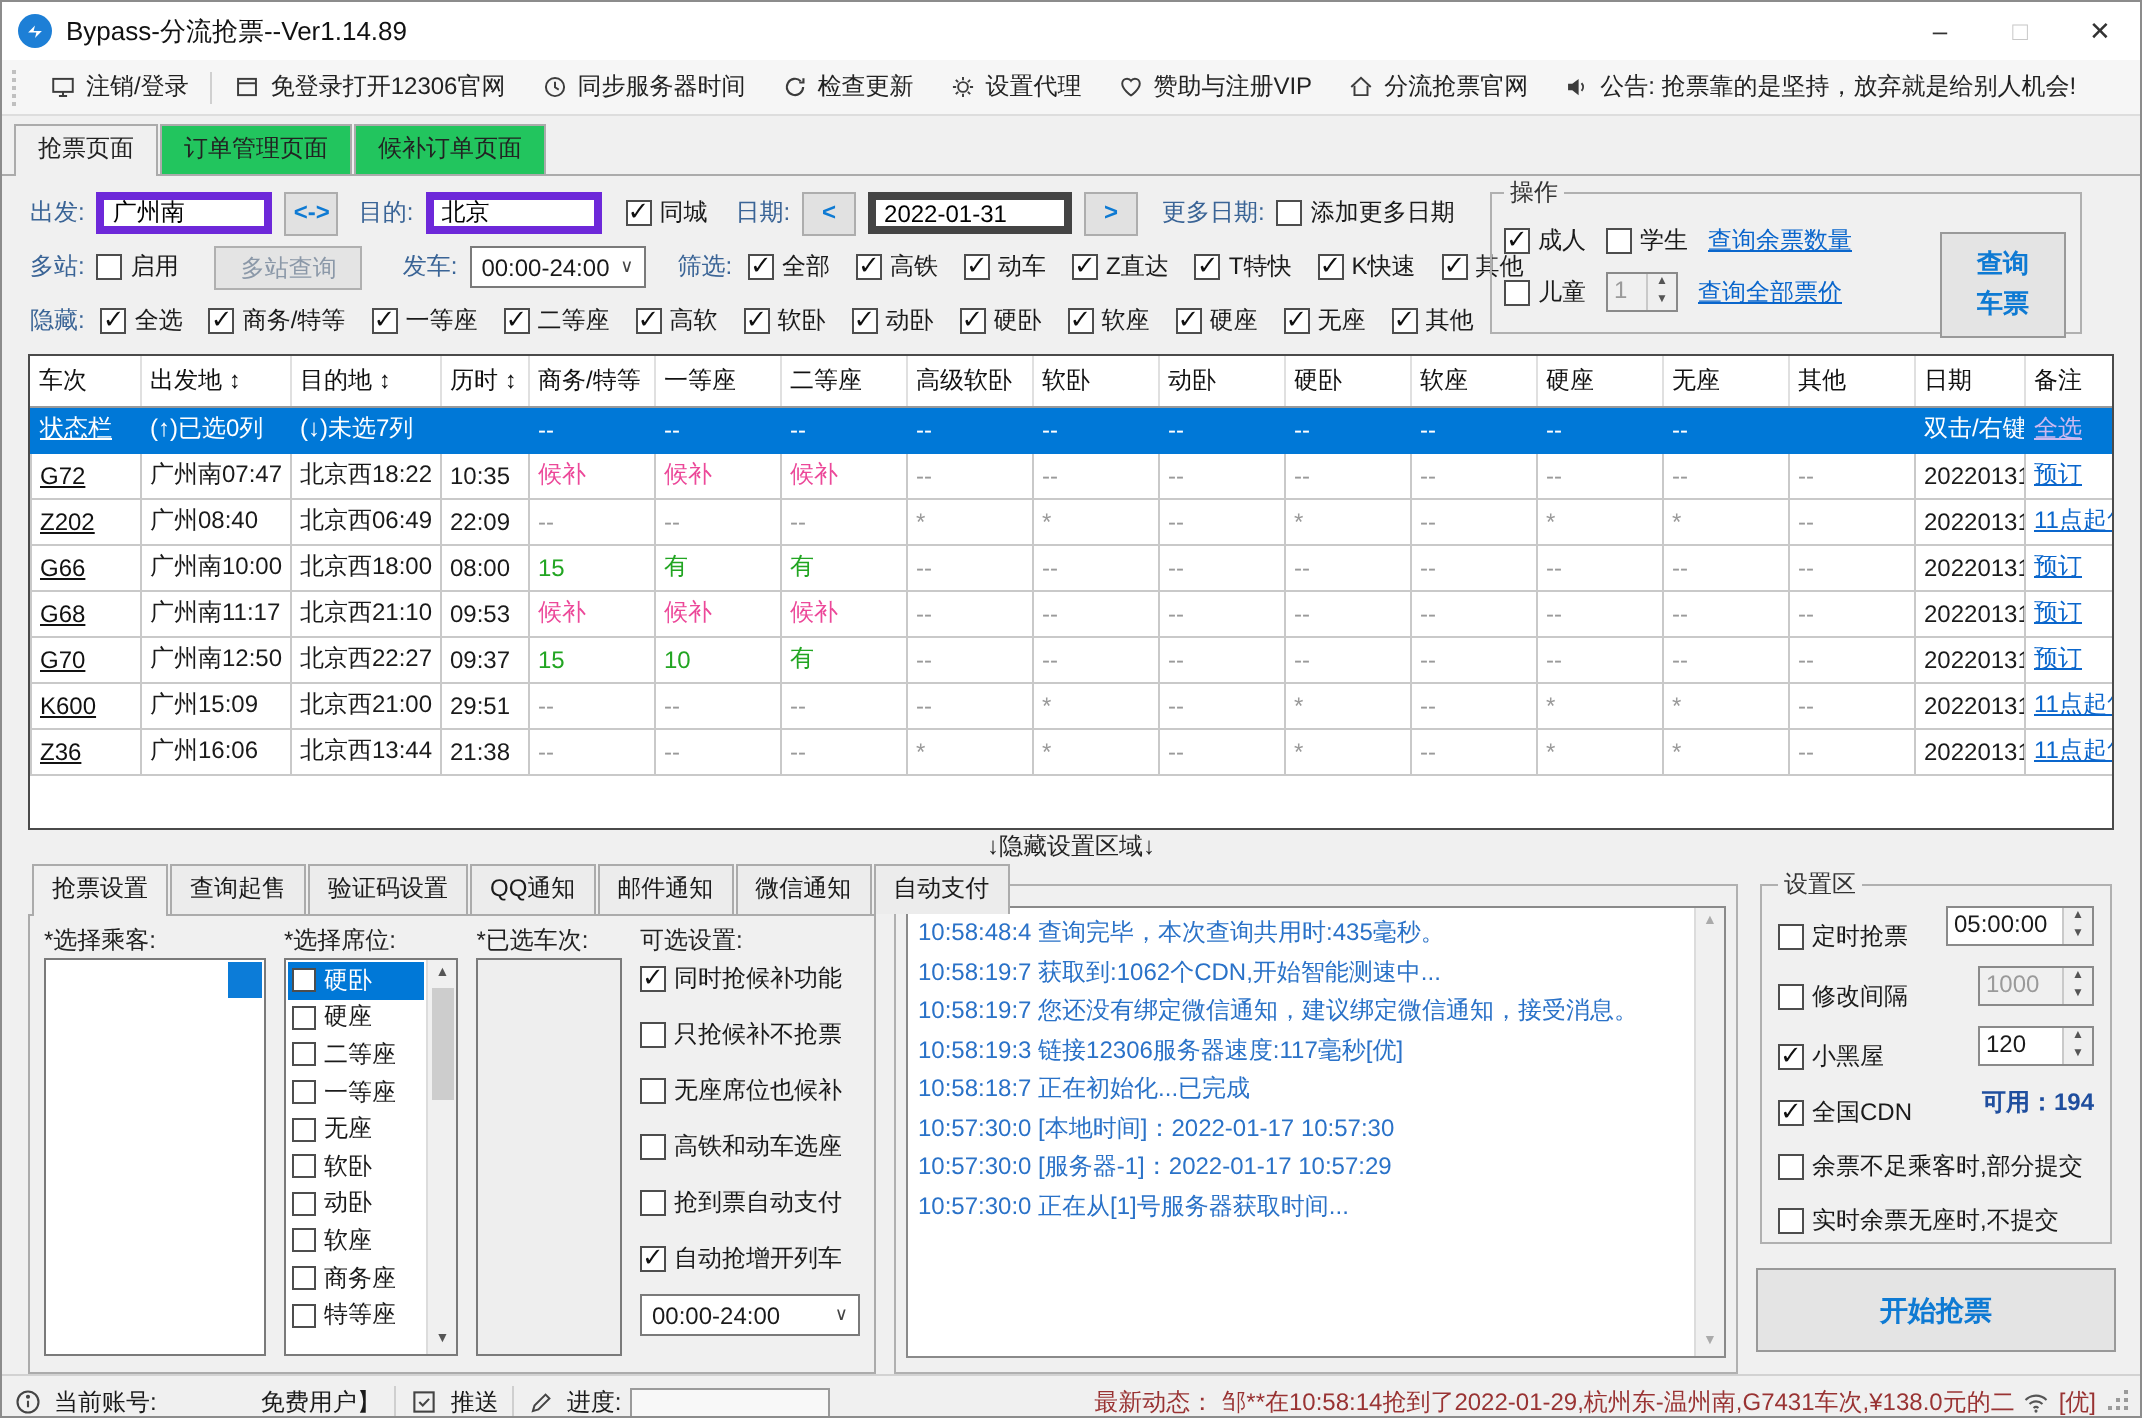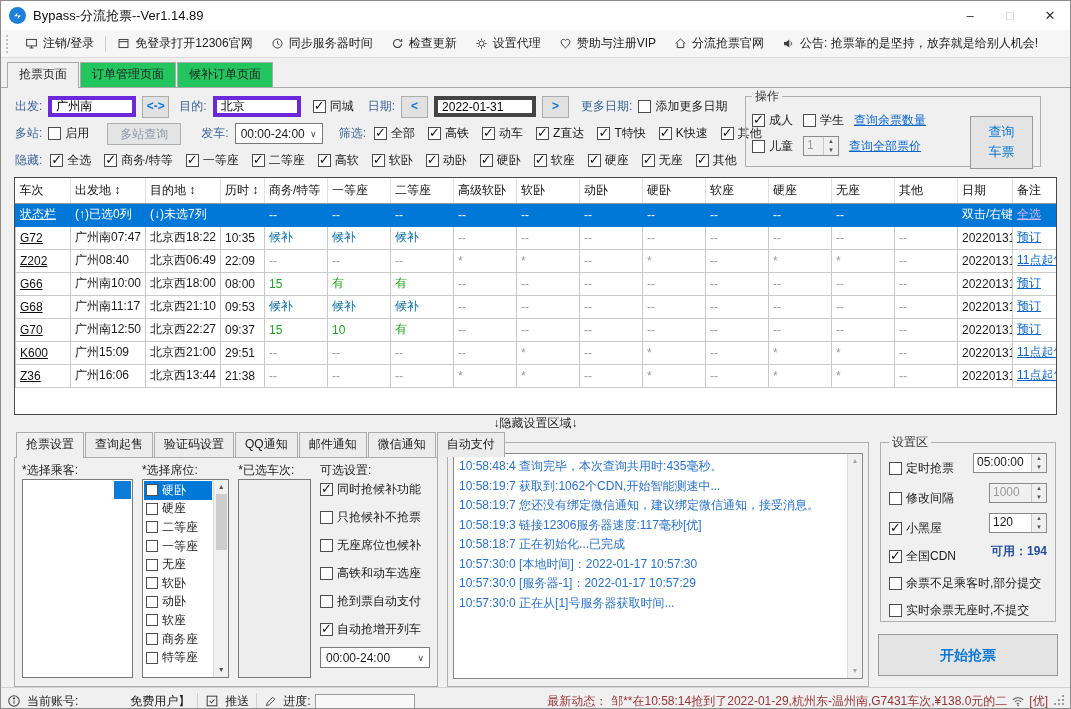--- a/index.html
+++ b/index.html
@@ -38,38 +38,38 @@
   .navbtn { min-width:27px; height:22px; background:#e1e1e1; border:1px solid #adadad; color:#0e7ad3; font-weight:bold; text-align:center; line-height:19px; padding:0 3px; }
   .cbwrap { display:inline-flex; align-items:center; white-space:nowrap; }
   .cbx { width:13px; height:13px; border:1px solid #4d4d4d; background:#fff; display:inline-block; position:relative; margin-right:4px; flex:none; }
   .cbx.on::after { content:"✓"; position:absolute; left:0px; top:-3px; font-size:13px; font-weight:bold; color:#101010; }
   .combo { height:21px; border:1px solid #7a7a7a; background:#fff; display:inline-flex; align-items:center; padding:0 2px 0 5px; }
   .combo .arr { margin-left:auto; color:#444; font-size:9px; padding:0 3px; }
   .ops { position:absolute; left:742px; top:0px; width:296px; height:79px; border:1px solid #b0b0b0; padding:2px 6px; }
   .ops legend { padding:0 3px; font-size:12px; color:#333; }
   .ops-row { display:flex; align-items:center; height:26px; gap:10px; }
   .link { color:#0a66cc; text-decoration:underline; white-space:nowrap; }
-  .query-btn { position:absolute; right:7px; top:11px; width:63px; height:53px; background:#e4e4e4; border:1px solid #999; color:#0e7ad3; font-weight:normal; font-size:13px; white-space:pre-line; text-align:center; line-height:20px; padding-top:5px; }
+  .query-btn { position:absolute; right:7px; top:11px; width:63px; height:53px; background:#e4e4e4; border:1px solid #999; color:#0e7ad3; font-weight:bold; font-size:13px; white-space:pre-line; text-align:center; line-height:20px; padding-top:5px; }
   .btn-gray { height:22px; background:#e4e4e4; border:1px solid #b0b0b0; color:#8b98a8; text-align:center; line-height:20px; padding:0 12px; }
   .spin { height:20px; border:1px solid #8a8a8a; background:#fff; display:inline-flex; }
   .spin .val { padding:1px 3px; flex:1; background:#fff; font-size:12px; }
   .spin .btns { width:15px; border-left:1px solid #c9c9c9; display:flex; flex-direction:column; }
   .spin .btns span { flex:1; font-size:6px; line-height:9px; text-align:center; color:#555; background:#efefef; }
   .spin.dis { background:#f0f0f0; } .spin.dis .val { background:#f0f0f0; color:#9a9a9a; }
   
   .tablewrap { margin:3px 13px 0; height:238px; background:#fff; border:1px solid #4a4a4a; overflow:hidden; flex:none; }
   table { border-collapse:collapse; table-layout:fixed; width:1043px; font-size:12px; }
   th { height:25px; font-weight:normal; color:#111; text-align:left; padding:0 4px; border-bottom:1px solid #9a9a9a; border-right:1px solid #e0e0e0; white-space:nowrap; overflow:hidden; }
   td { height:23px; padding:0 4px; border:1px solid #c9c9c9; white-space:nowrap; overflow:hidden; }
   tr.status-row td { background:#0078d7; color:#fff; border-color:#0078d7; }
   .white-link { text-decoration:underline; color:#fff; }
   .selall-link { text-decoration:underline; color:#cdb9f0; }
   .train-link { text-decoration:underline; color:#111; }
   .note-link { text-decoration:underline; color:#0a66cc; }
-  .c-wait { color:#0369a1; } .c-ok { color:#22a522; } .c-na { color:#9a9a9a; }
+  .c-wait { color:#ec4899; } .c-ok { color:#22a522; } .c-na { color:#9a9a9a; }
   
   .divider { height:17px; line-height:17px; text-align:center; color:#222; flex:none; }
   
   .bottom { display:flex; padding:0 12px 0 13px; gap:7px; height:255px; flex:none; }
   .panel-left { width:424px; display:flex; flex-direction:column; }
   .sub-tabstrip { display:flex; position:relative; z-index:2; padding-left:2px; }
   .sub-tab { padding:3px 9px 4px; border:1px solid #ababab; border-bottom:none; background:#ececec; margin-right:1px; white-space:nowrap; }
   .sub-tab.active { background:#f0f0f0; margin-bottom:-1px; padding-bottom:5px; }
   .panel-left-box { border:1px solid #ababab; flex:1; padding:4px 7px 8px; display:flex; gap:9px; }
   .lb-col { display:flex; flex-direction:column; }

